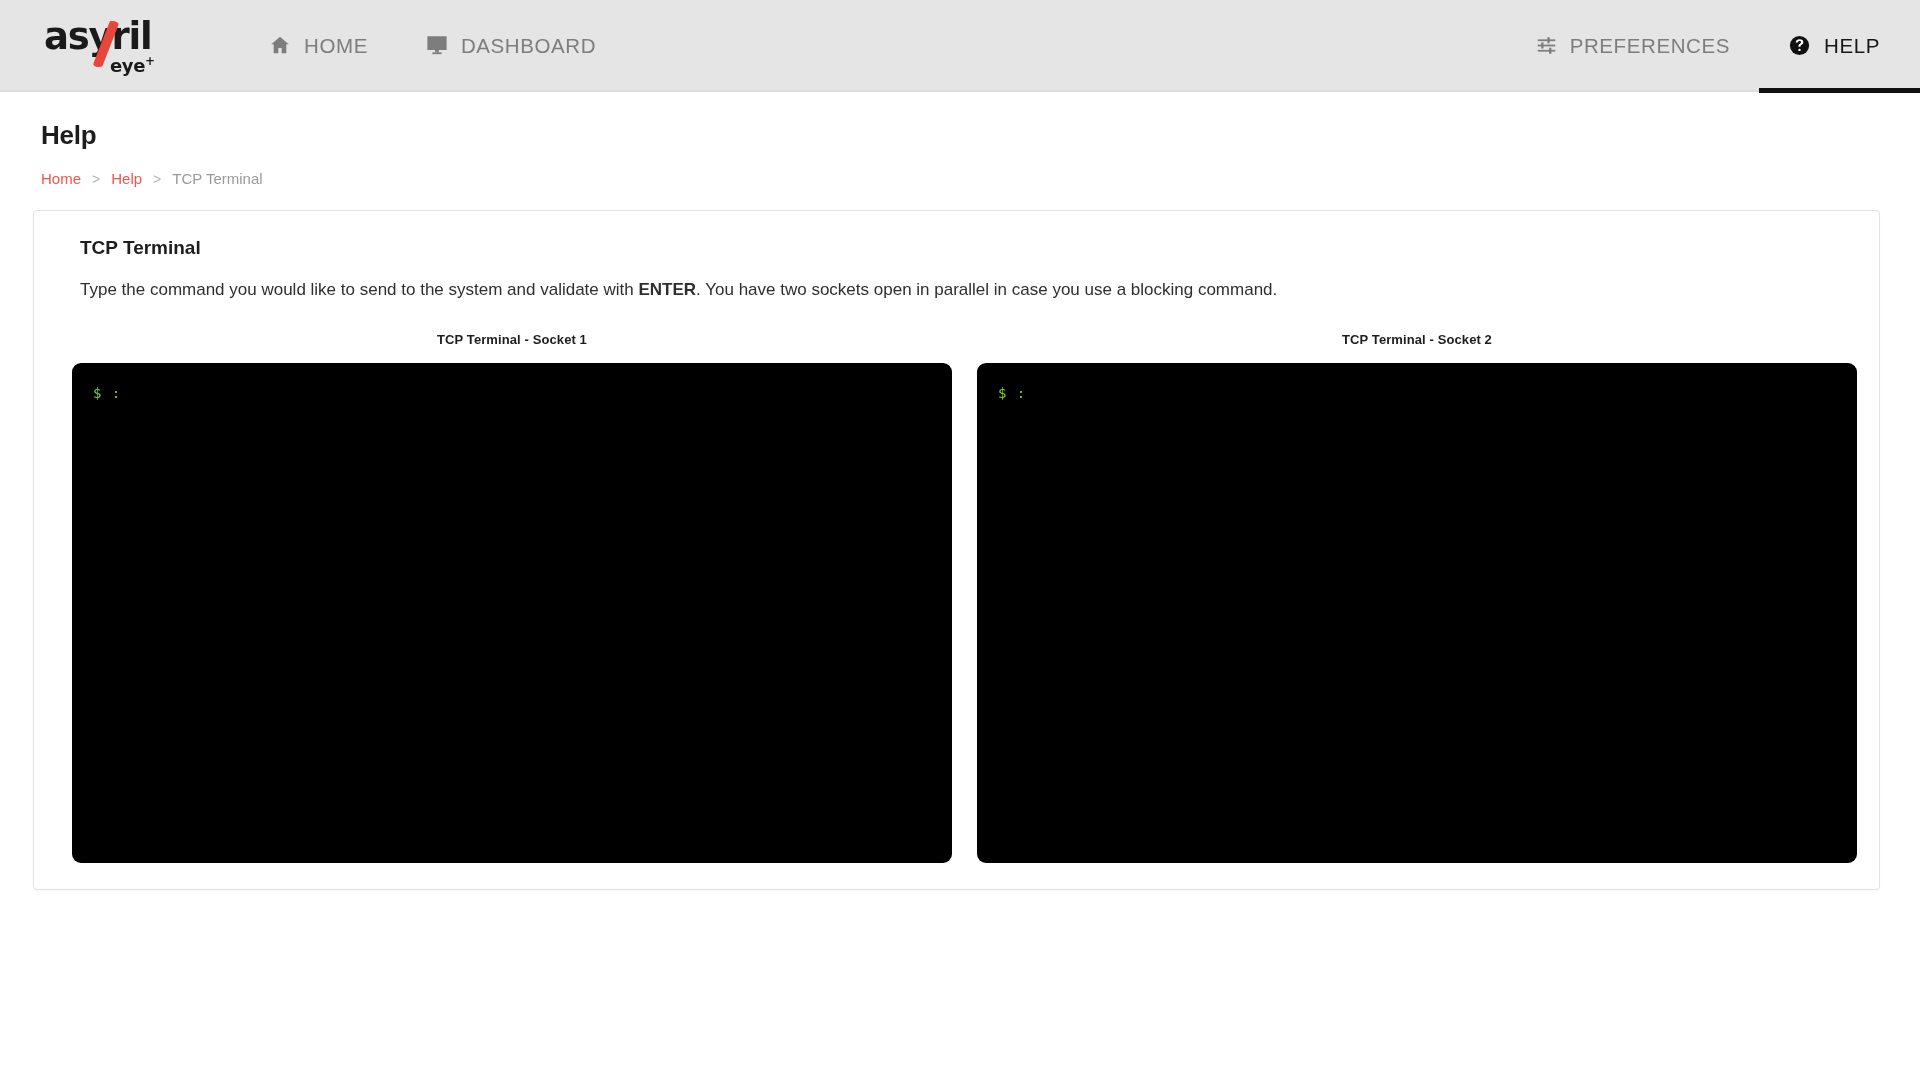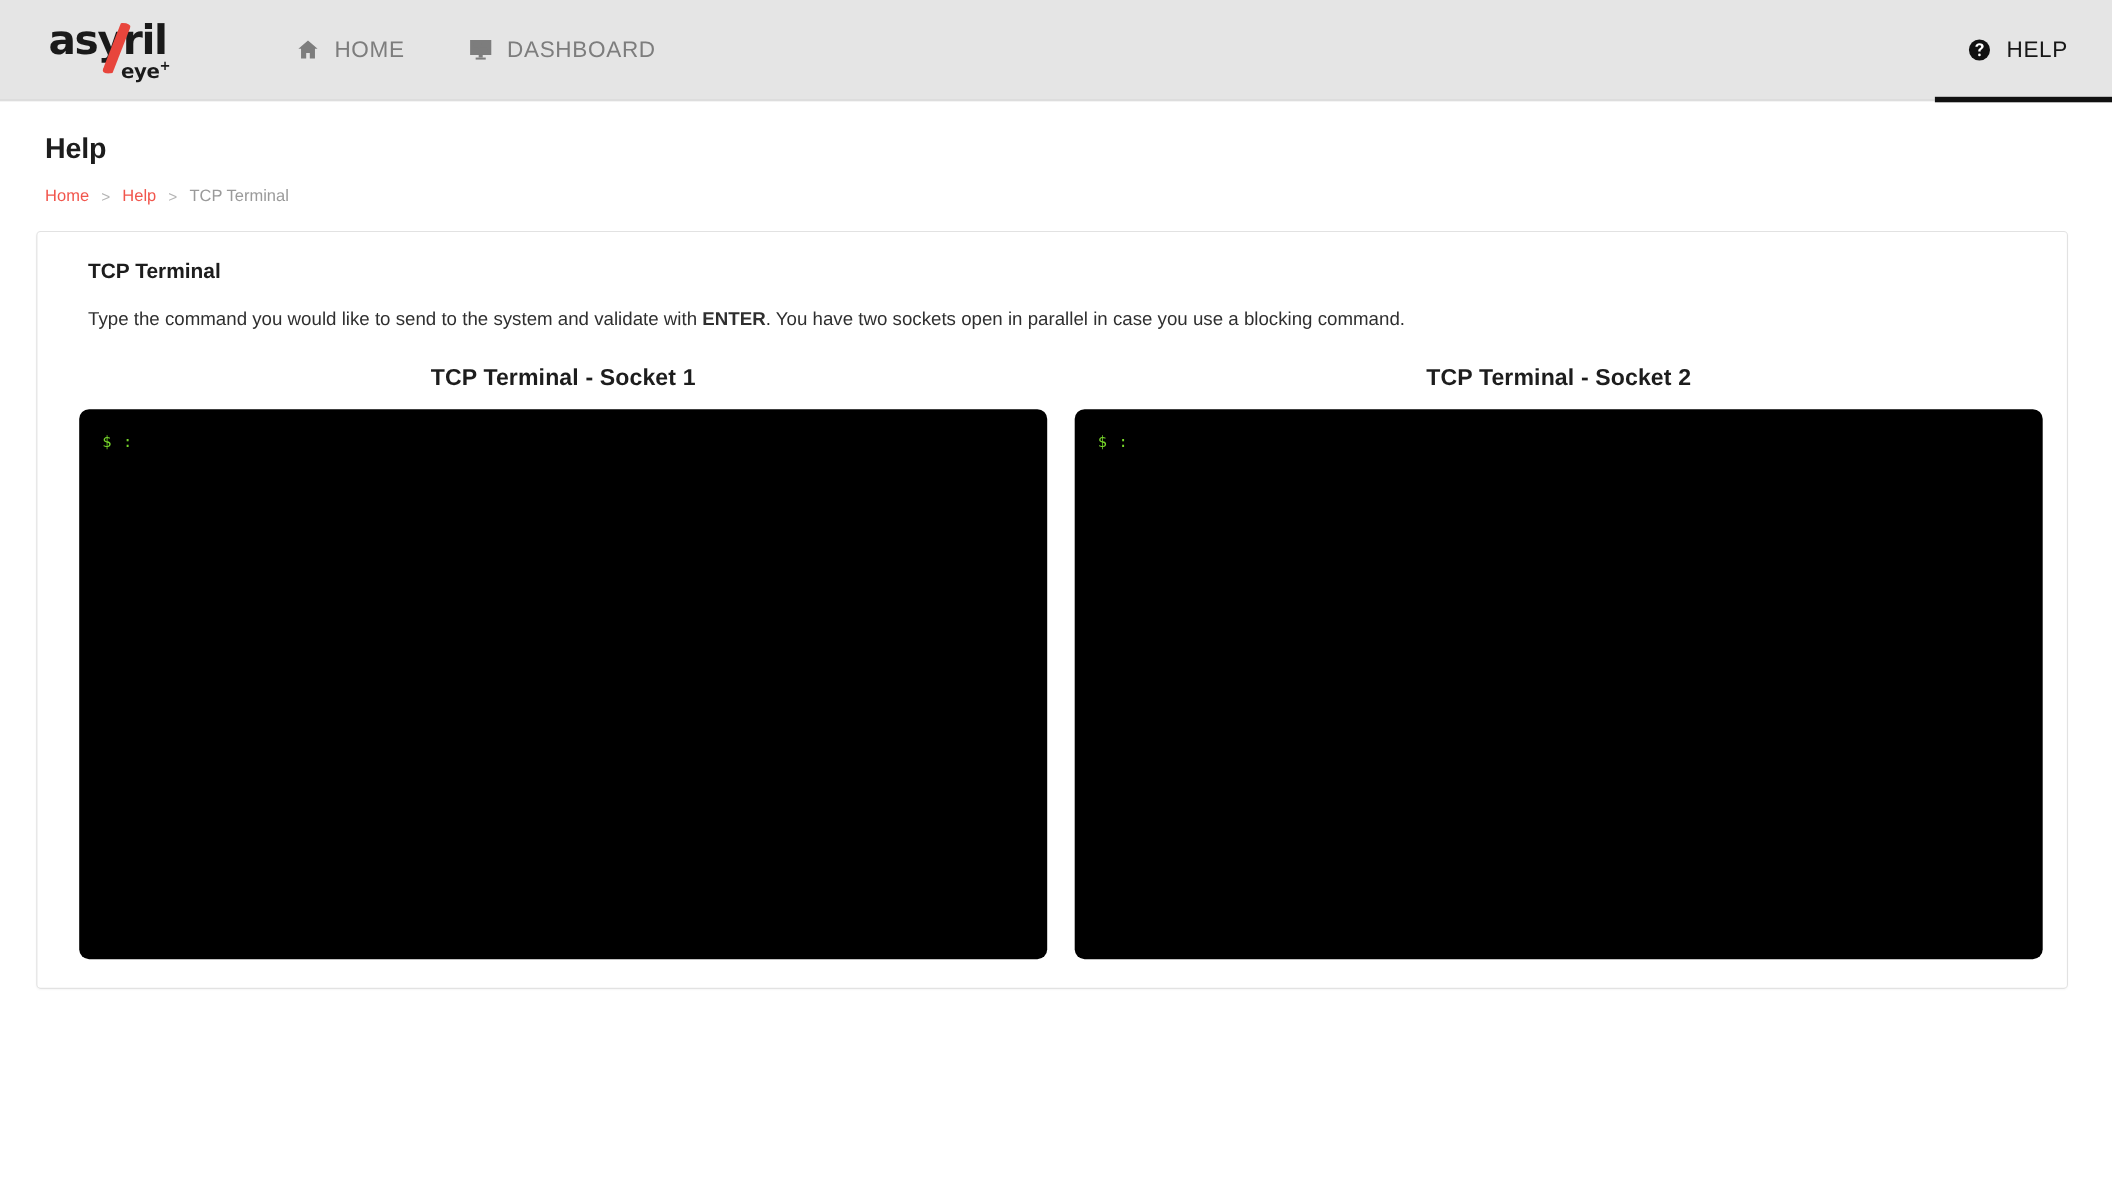--- a/index.html
+++ b/index.html
@@ -161,21 +161,21 @@
   
   .terminals {
     display: flex;
     gap: 25px;
     padding: 0 0 0 15px;
     margin-top: 30px;
   }
   .term-col { flex: 1 1 0; min-width: 0; }
   .term-heading {
     text-align: center;
-    font-size: 21px;
+    font-size: 13px;
     font-weight: 700;
     color: #1d1d1d;
     margin-bottom: 16px;
     letter-spacing: 0.1px;
   }
   .term-screen {
     background: #000000;
     border-radius: 9px;
     height: 500px;
     padding: 22px 0 0 21px;
@@ -226,20 +226,33 @@
       </span>
       <span class="nav-label">DASHBOARD</span>
     </div>
 
 
 
   </div>
 
   <div class="nav-right">
 
+    <div class="nav-item">
+      <span class="icon">
+        <svg width="21" height="21" viewBox="0 0 24 24">
+          <rect class="ico" x="2" y="5" width="20" height="2"></rect>
+          <rect class="ico" x="2" y="11" width="20" height="2"></rect>
+          <rect class="ico" x="2" y="17" width="20" height="2"></rect>
+          <rect class="ico" x="13" y="2.5" width="2.6" height="7"></rect>
+          <rect class="ico" x="6" y="8.5" width="2.6" height="7"></rect>
+          <rect class="ico" x="15" y="14.5" width="2.6" height="7"></rect>
+        </svg>
+      </span>
+      <span class="nav-label">PREFERENCES</span>
+    </div>
 
     <div class="nav-item active">
       <span class="icon">
         <svg width="23" height="23" viewBox="0 0 24 24">
           <circle class="ico" cx="12" cy="12" r="10"></circle>
           <path d="M12 5.6c-2.2 0-3.7 1.3-3.9 3.3h2.2c.1-.9.7-1.5 1.7-1.5.9 0 1.6.5 1.6 1.3 0 .7-.4 1.1-1.2 1.6-1 .6-1.5 1.2-1.5 2.4v.6h2.2v-.4c0-.8.3-1.2 1.2-1.7 1.1-.7 1.7-1.5 1.7-2.7 0-1.8-1.5-2.9-4-2.9z" fill="#ffffff"></path>
           <circle cx="12" cy="16.6" r="1.25" fill="#ffffff"></circle>
         </svg>
       </span>
       <span class="nav-label">HELP</span>

